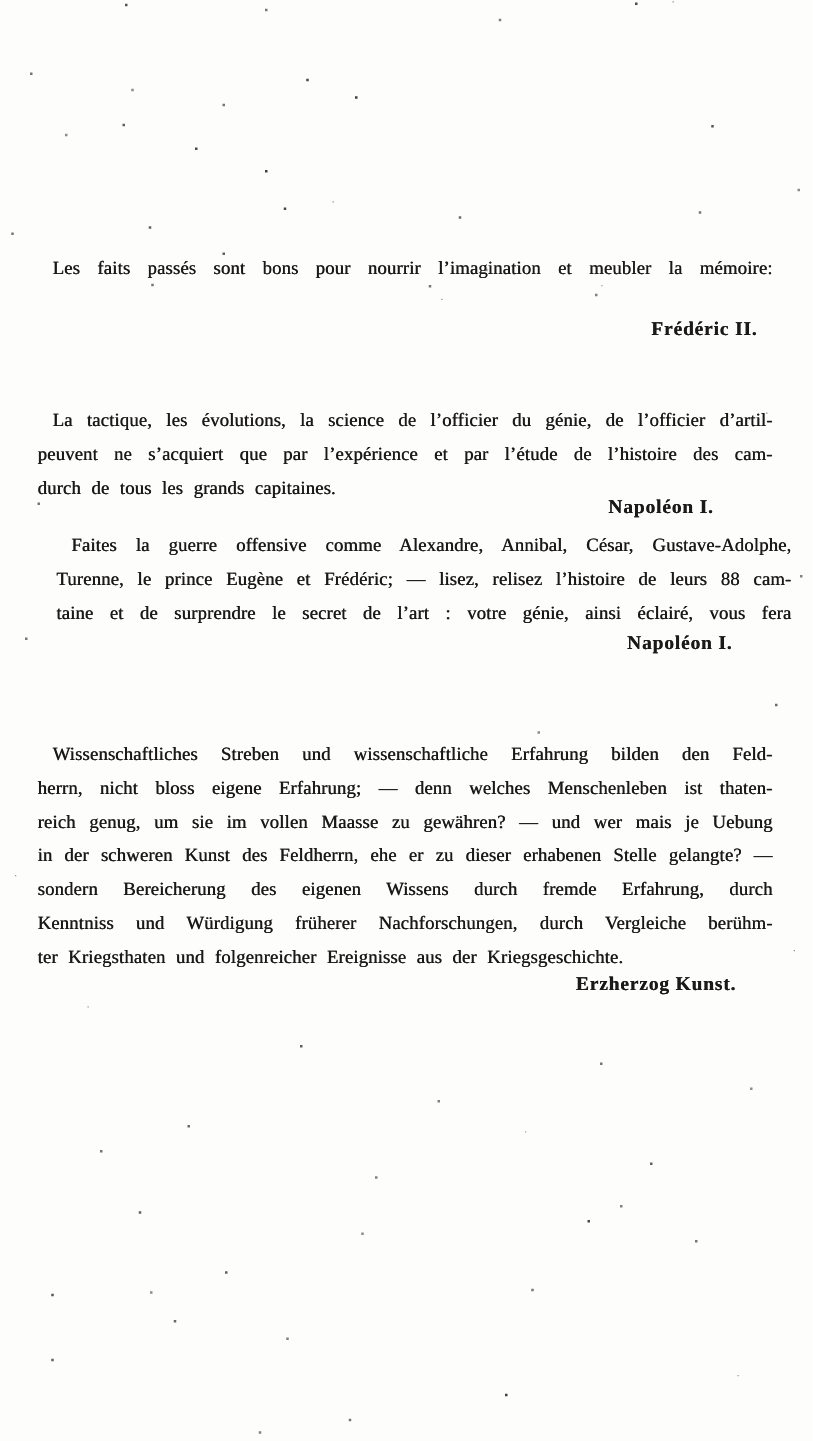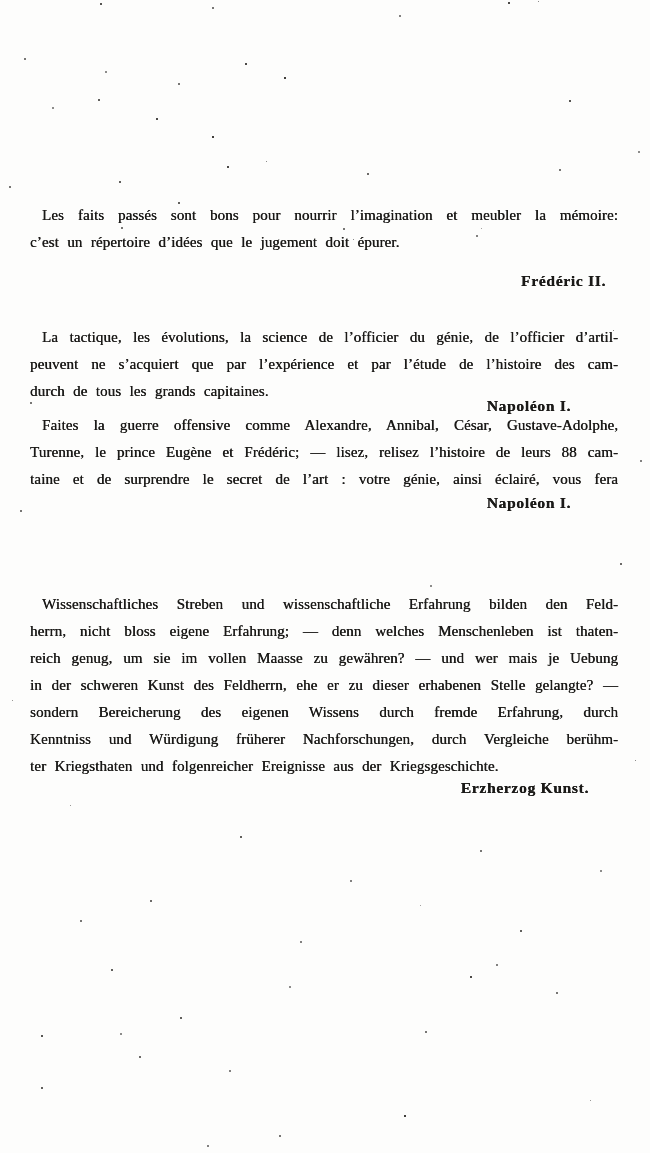--- a/index.html
+++ b/index.html
@@ -20,40 +20,40 @@
   .quote {
     position: absolute;
     left: 30px;
     width: 588px;
     font-size: 15px;
     letter-spacing: 0.1px;
     text-shadow: 0.35px 0 0 currentColor; 
   }
   .q1 { top: 202px; }
   .q2 { top: 288px; margin-top: 36px; }
-  .q3 { top: 412px; }
+  .q3 { top: 424px; margin-left: 15px; }
   .q4 { top: 591px; }
   .line {
     line-height: 27px;
     text-align: justify;
     text-align-last: justify;
     word-spacing: 1.5px;
     white-space: normal;
   }
   .line.first { text-indent: 12px; }
   .line.last  { text-align-last: left; word-spacing: 4.5px; }
   .attribution {
     font-weight: bold;
     font-size: 15.5px;
     line-height: 27px;
     text-align: right;
     letter-spacing: 0.7px;
     text-shadow: 0.25px 0 0 currentColor;
   }
-  .q1 .attribution { padding-right: 12px; margin-top: 11px; }
+  .q1 .attribution { padding-right: 12px; margin-top: 21px; }
   .q2 .attribution { padding-right: 47px; margin-top: -13px; }
   .q3 .attribution { padding-right: 47px; margin-top: -4px; }
   .q4 .attribution { padding-right: 29px; margin-top: -6px; }
 
   
   .speckles {
     position: absolute;
     top: 0; left: 0;
     width: 2px; height: 2px;
     background: transparent;
@@ -100,21 +100,20 @@
 </style>
 </head>
 <body>
 
 <div class="page">
   <div class="speckles"></div>
   <div class="speckles small"></div>
 
   <section class="quote q1">
     <div class="line first">Les faits passés sont bons pour nourrir l’imagination et meubler la mémoire:</div>
-    <div class="line last">c’est un répertoire d’idées que le jugement doit épurer.</div>
     <div class="attribution">Frédéric II.</div>
   </section>
 
   <section class="quote q2">
     <div class="line first">La tactique, les évolutions, la science de l’officier du génie, de l’officier d’artil-</div>
     <div class="line">peuvent ne s’acquiert que par l’expérience et par l’étude de l’histoire des cam-</div>
     <div class="line last">durch de tous les grands capitaines.</div>
     <div class="attribution">Napoléon I.</div>
   </section>
 

